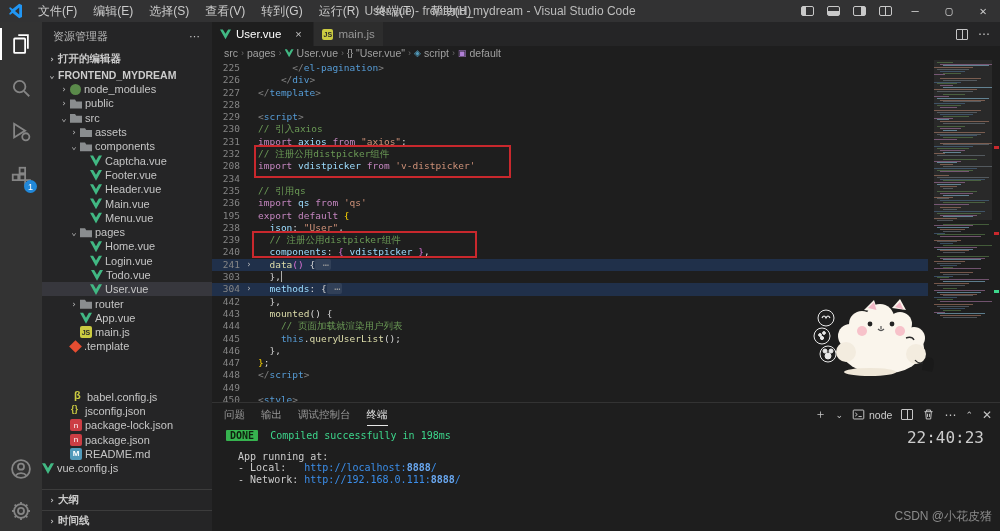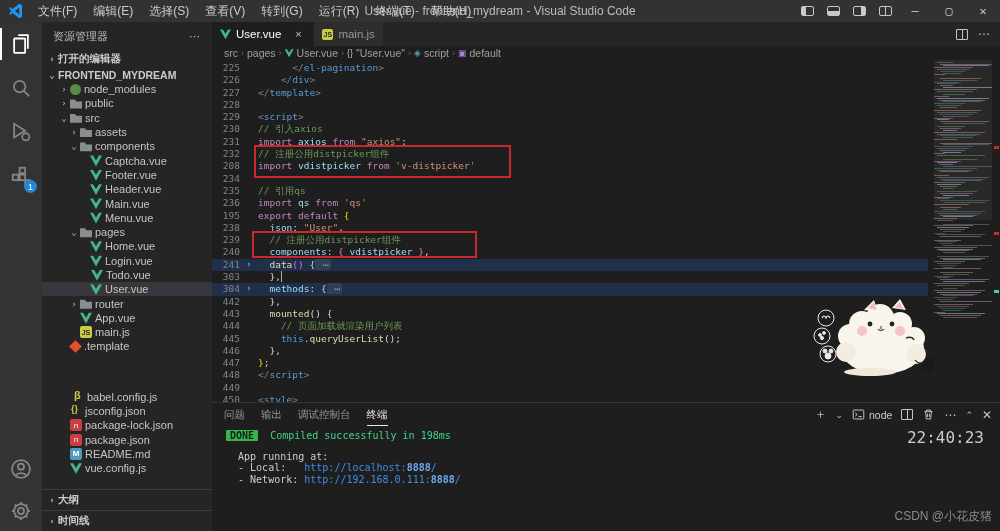--- a/index.html
+++ b/index.html
@@ -338,21 +338,21 @@
             <span class="tree-label">package-lock.json</span>
           </div>
           <div class="tree-row" style="padding-left: 28px;">
             <span class="fic fic-npm"></span>
             <span class="tree-label">package.json</span>
           </div>
           <div class="tree-row" style="padding-left: 28px;">
             <span class="fic fic-md"></span>
             <span class="tree-label">README.md</span>
           </div>
-          <div class="tree-row" style="padding-left: 28px;">
+          <div class="tree-row" style="">
             <span class="fic fic-vue"></span>
             <span class="tree-label">vue.config.js</span>
           </div>
         </div>
       <div class="sb-bottom" id="sb-bottom">
           <div class="sb-bot-row">
             <span class="chev">›</span>
             <span>大纲</span>
           </div>
           <div class="sb-bot-row">

